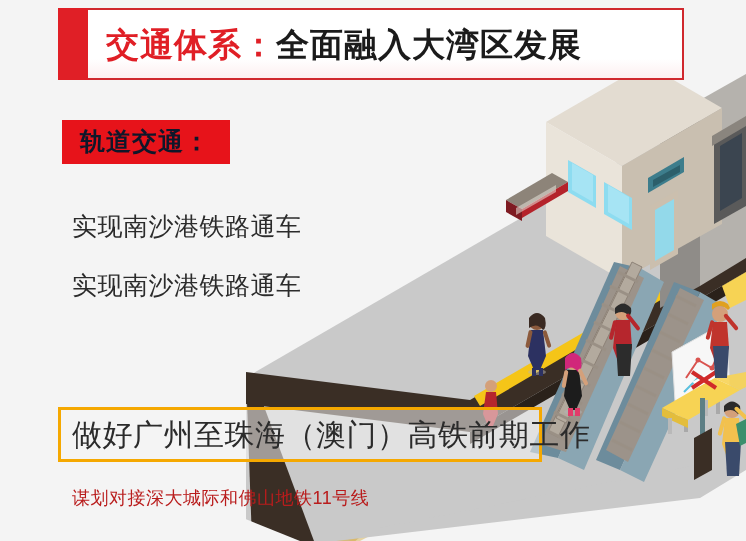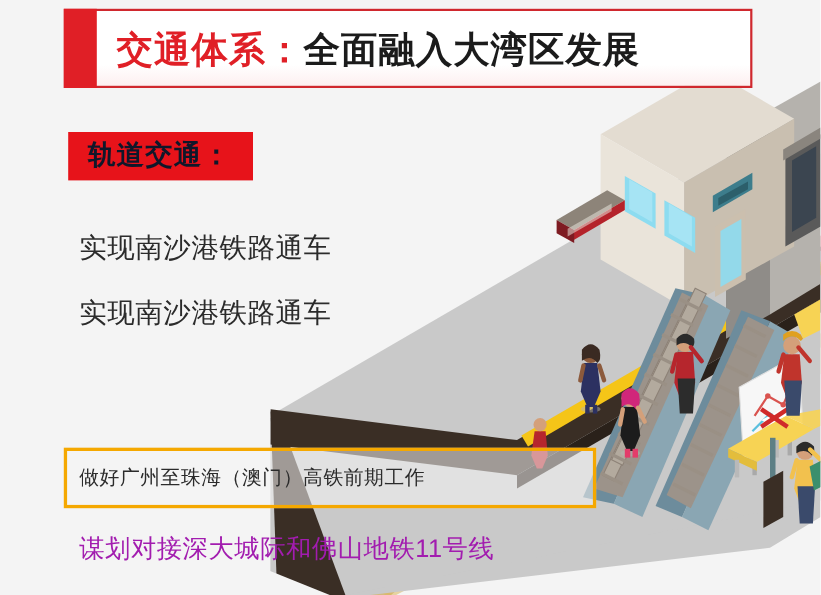--- a/index.html
+++ b/index.html
@@ -104,30 +104,30 @@
     height: 55px;
     box-sizing: border-box;
     border: 3px solid #f5a800;
     background: rgba(244,244,244,0.55);
   }
   .highlight-text {
     position: absolute;
     left: 72px;
     top: 418px;
     color: #2b2b2b;
-    font-size: 18px;
+    font-size: 30px;
     line-height: 33px;
     letter-spacing: 0.5px;
     white-space: nowrap;
   }
   .plain-line {
     position: absolute;
     left: 72px;
-    color: #a21caf;
-    font-size: 23px;
+    color: #b91c1c;
+    font-size: 18px;
     line-height: 33px;
     letter-spacing: 0.5px;
     white-space: nowrap;
   }
 </style>
 </head>
 <body>
 
 <div id="slide">
 

